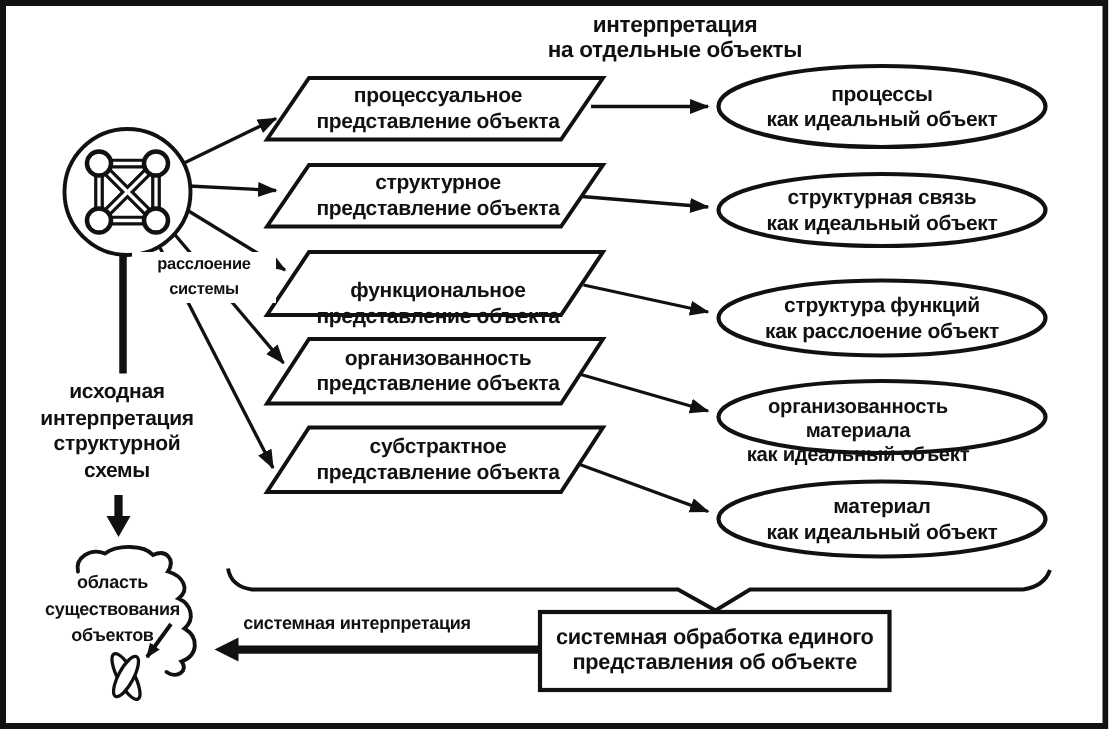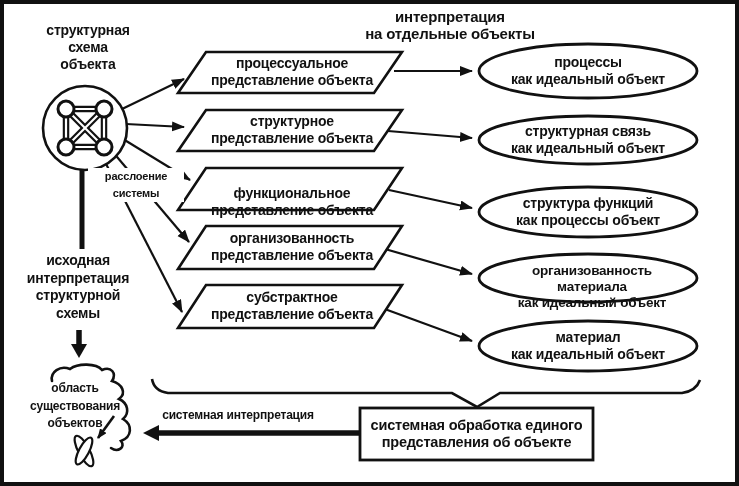--- a/index.html
+++ b/index.html
@@ -120,23 +120,20 @@
              C126,447 118,453 111,448" fill="none" stroke="#111" stroke-width="2.6" stroke-linecap="round"></path>
 
     <line x1="114" y1="416" x2="98" y2="438" stroke="#111" stroke-width="2.6" marker-end="url(#arrS)"></line>
 
     <g fill="#fff" stroke="#111" stroke-width="2.2">
       <ellipse cx="84" cy="451" rx="17" ry="5.5" transform="rotate(62 84 451)"></ellipse>
       <ellipse cx="84" cy="451" rx="15" ry="5" transform="rotate(118 84 451)"></ellipse>
     </g>
   </svg>
 
-  <div class="lbl" style="left:28px;top:22px;width:120px;font-size:14px;line-height:17px;">структурная
-схема
-объекта</div>
 
   <div class="lbl" style="left:330px;top:8px;width:240px;font-size:15px;line-height:17px;">интерпретация
 на отдельные объекты</div>
 
   <div class="lbl" style="left:88px;top:168px;width:96px;font-size:11px;line-height:17px;background:#fff;">расслоение
 системы</div>
 
   <div class="lbl" style="left:13px;top:252px;width:130px;font-size:14px;line-height:17.5px;">исходная
 интерпретация
 структурной
@@ -157,22 +154,22 @@
   <div class="lbl" style="left:196px;top:230px;width:192px;">организованность
 представление объекта</div>
   <div class="lbl" style="left:196px;top:289px;width:192px;">субстрактное
 представление объекта</div>
 
   <div class="lbl" style="left:484px;top:54px;width:208px;">процессы
 как идеальный объект</div>
   <div class="lbl" style="left:484px;top:123px;width:208px;">структурная связь
 как идеальный объект</div>
   <div class="lbl" style="left:484px;top:195px;width:208px;">структура функций
-как процессы объект</div>
-  <div class="lbl" style="left:480px;top:263px;width:184px;font-size:13.5px;line-height:16px;margin-left:20px;">организованность материала
+как расслоение объект</div>
+  <div class="lbl" style="left:480px;top:263px;width:184px;font-size:13.5px;line-height:16px;">организованность материала
 как идеальный объект</div>
   <div class="lbl" style="left:484px;top:329px;width:208px;">материал
 как идеальный объект</div>
 
   <div class="lbl" style="left:363px;top:417px;width:227px;font-size:14.5px;line-height:17px;">системная обработка единого
 представления об объекте</div>
 
 </div>
 
 </body></html>

